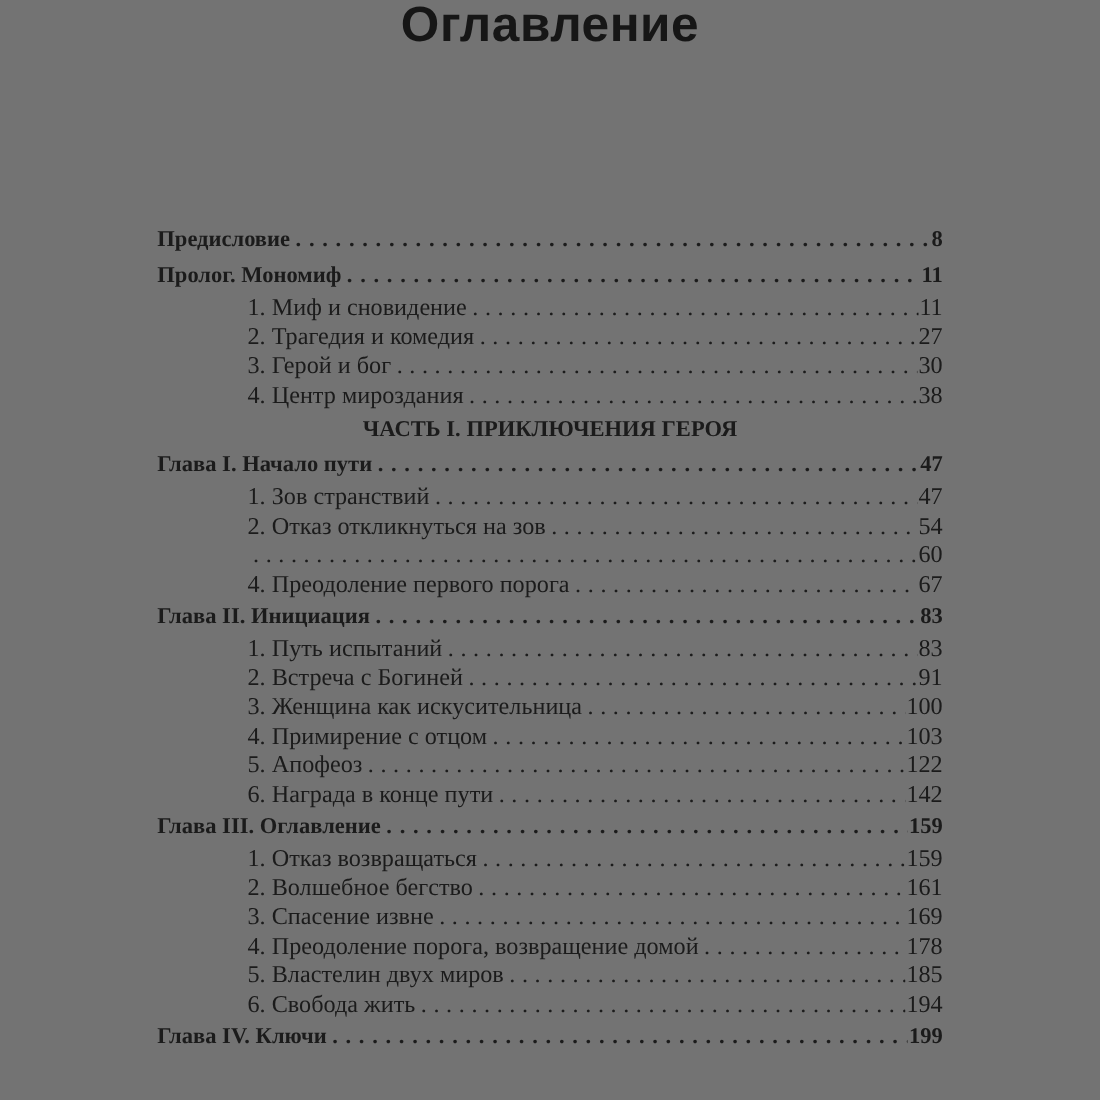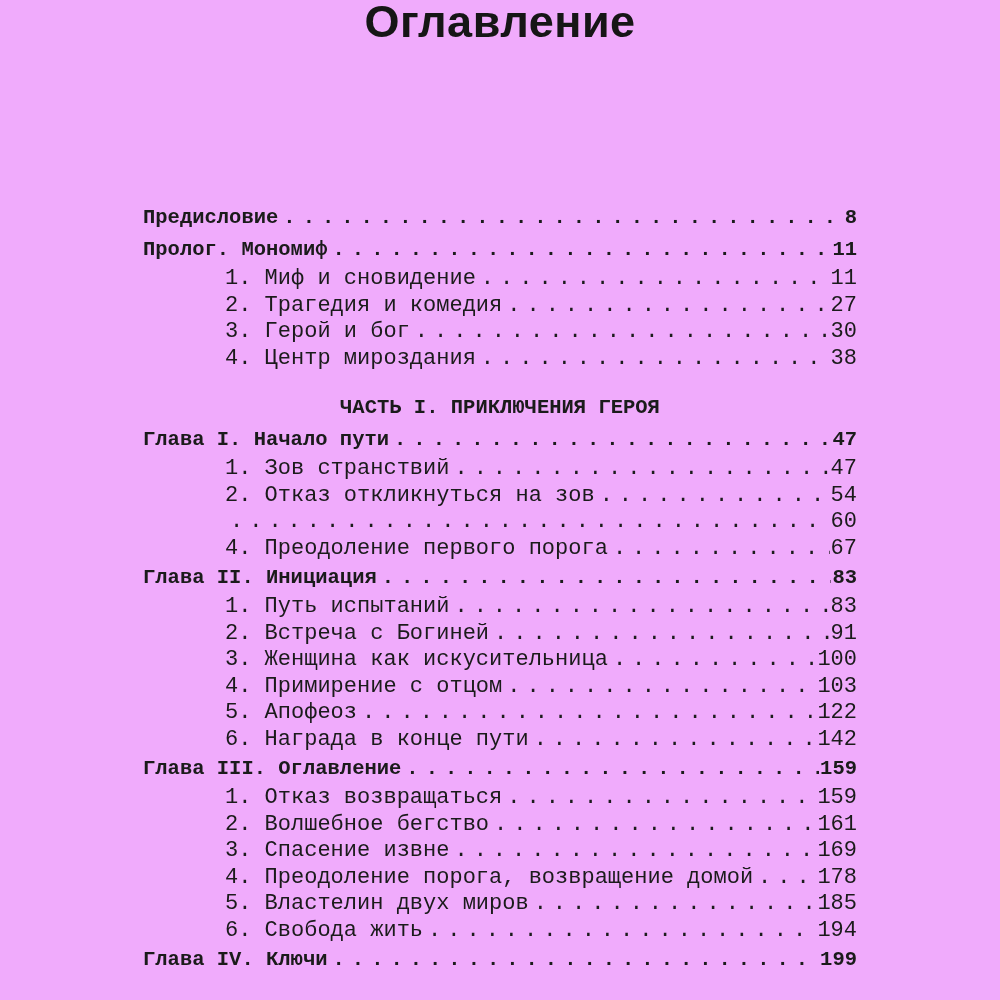--- a/index.html
+++ b/index.html
@@ -4,21 +4,21 @@
 <style>
   html, body {
     margin: 0;
     padding: 0;
     background: #ffffff;
   }
   .page {
     position: relative;
     width: 1000px;
     height: 1000px;
-    background: #f0abfc;
+    background: #737373;
     overflow: hidden;
     color: #1b1b1b;
     font-family: "Liberation Serif", "DejaVu Serif", serif;
   }
   .title {
     position: absolute;
     top: -4px;
     left: 0;
     right: 0;
     margin: 0;
@@ -33,21 +33,20 @@
   .toc {
     position: absolute;
     left: 143px;
     top: 202px;
     width: 714px;
   }
   .row {
     display: flex;
     align-items: flex-end;
     white-space: nowrap;
-    font-family: Liberation Mono, monospace;
   }
   .row .label { flex: 0 0 auto; }
   .row .page-num { flex: 0 0 auto; text-align: right; }
   .leader {
     flex: 1 1 auto;
     overflow: hidden;
     margin-left: 5px;
     margin-right: 1px;
     min-width: 10px;
   }
@@ -68,21 +67,21 @@
     line-height: 26.5px;
     padding-left: 82px;
   }
   .row.part {
     display: block;
     text-align: center;
     font-weight: 700;
     font-size: 20.5px;
     height: 32px;
     line-height: 32px;
-    margin-top: 20px;
+    margin-top: 2px;
   }
 </style>
 </head>
 <body>
 
 <div class="page">
   <h1 class="title">Оглавление</h1>
   <div class="toc">
       <div class="row chapter">
         <span class="label">Предисловие</span>

